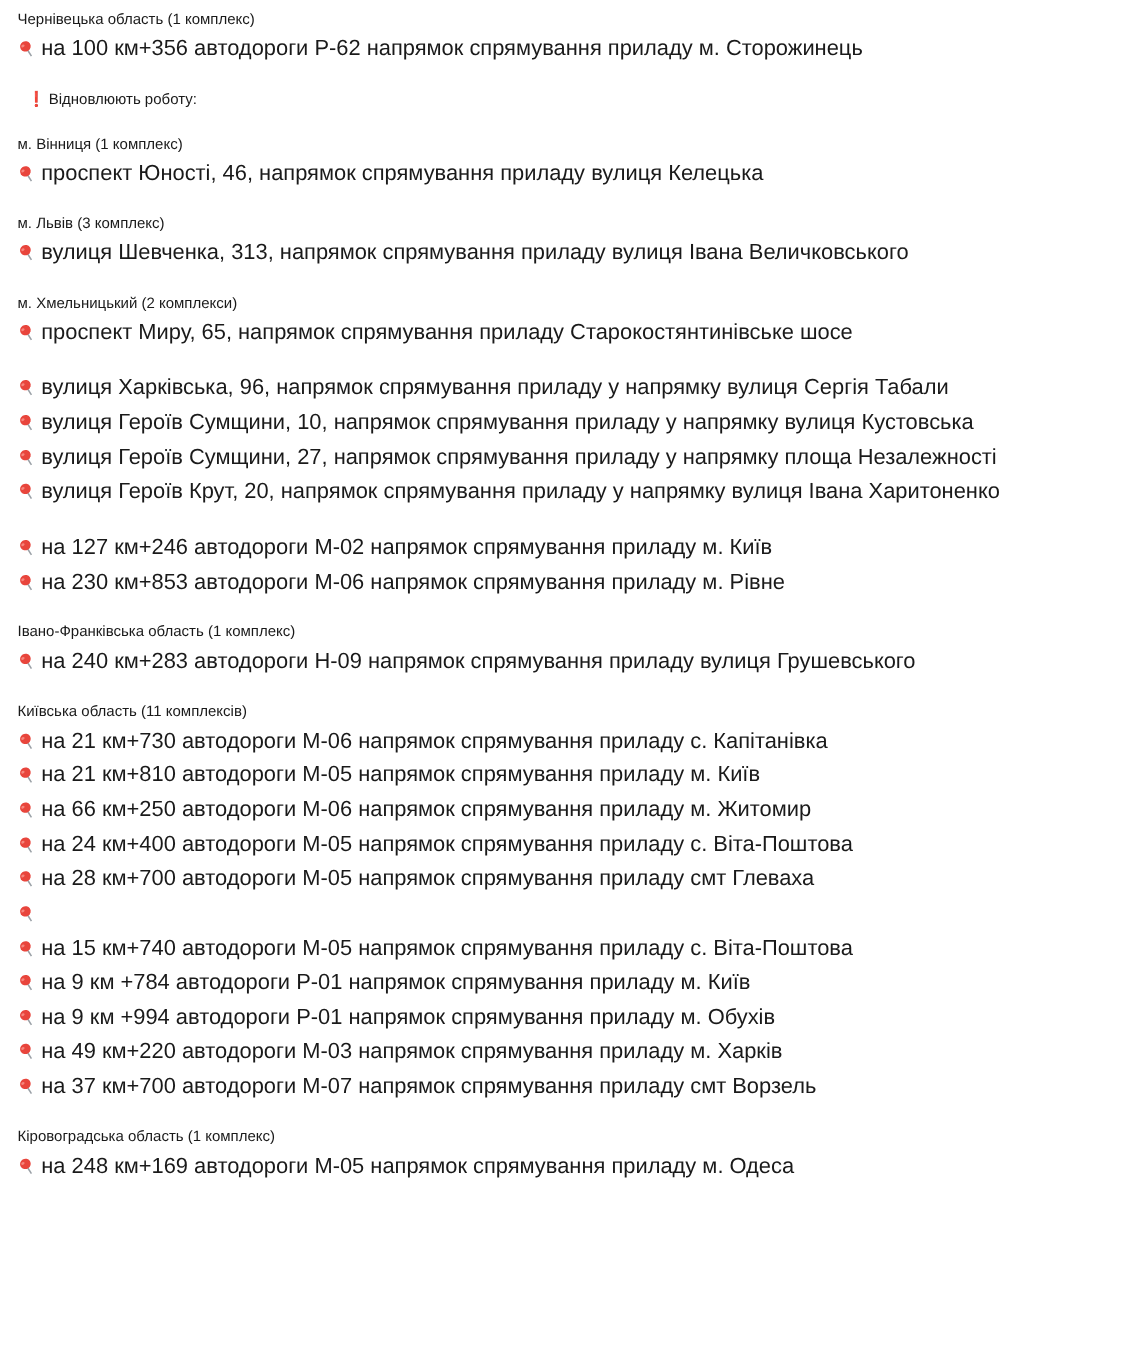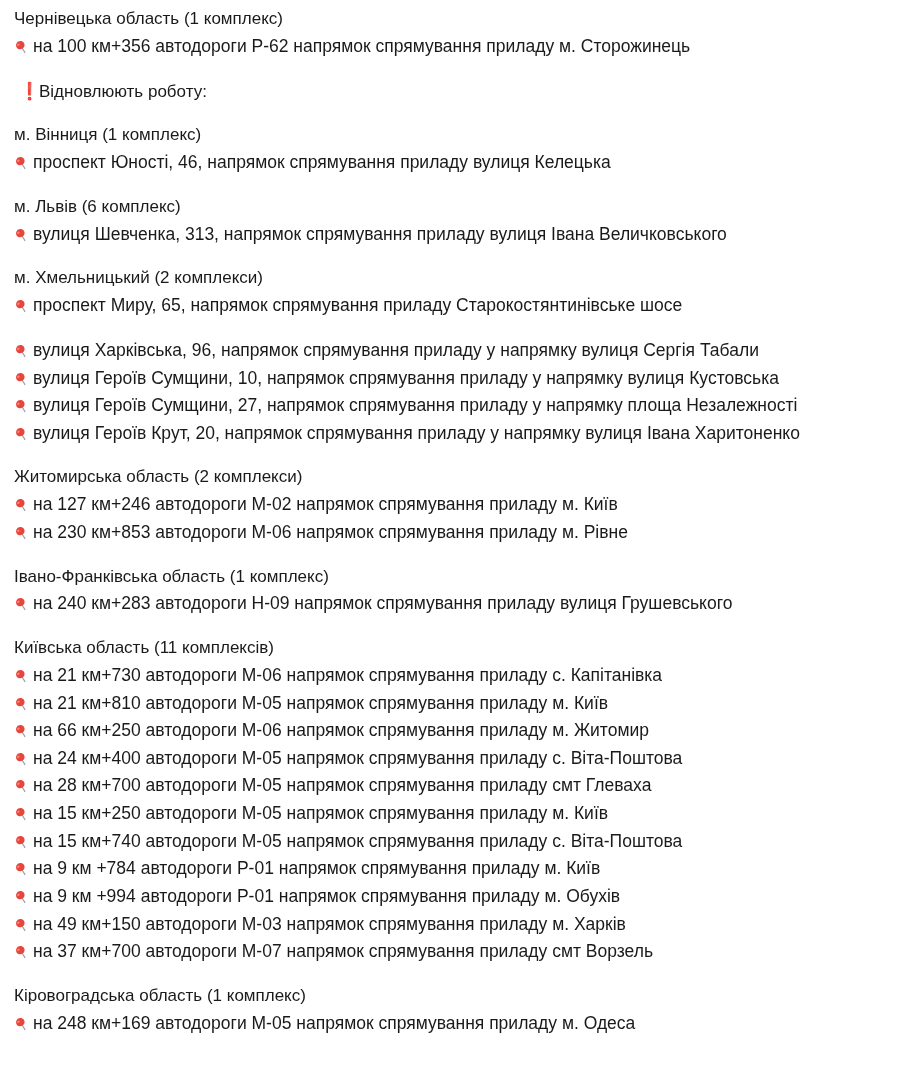--- a/index.html
+++ b/index.html
@@ -49,21 +49,21 @@
     display: inline-block;
     width: 20px;
     text-align: center;
     font-family: "DejaVu Sans", sans-serif;
     color: #e8453c;
     font-weight: bold;
     position: relative;
     top: 0px;
   }
   .sect-title {
-    font-size: 17px;
+    font-size: 12px;
   }
   .notice {
     padding-left: 5px;
   }
 </style>
 </head>
 <body>
 
 <div class="page">
   <div id="content">
@@ -87,21 +87,21 @@
         <div class="line"><span class="pin"><svg width="15" height="16" viewBox="0 0 16 16" xmlns="http://www.w3.org/2000/svg">
               <g transform="rotate(-32 8 8)">
                 <rect x="7.3" y="9.2" width="1.3" height="6.2" fill="#9aa0a6"></rect>
                 <ellipse cx="8" cy="5.6" rx="4.6" ry="4.4" fill="#e8453c"></ellipse>
                 <ellipse cx="6.4" cy="4.2" rx="1.5" ry="1.1" fill="#f6867d"></ellipse>
               </g>
             </svg></span><span>проспект Юності, 46, напрямок спрямування приладу вулиця Келецька</span></div>
       </div>
       <div class="spacer"></div>
       <div class="block">
-        <div class="line group-head sect-title"><span>м. Львів (6 комплекс)</span></div>
+        <div class="line group-head sect-title"><span>м. Львів (3 комплекс)</span></div>
         <div class="line"><span class="pin"><svg width="15" height="16" viewBox="0 0 16 16" xmlns="http://www.w3.org/2000/svg">
               <g transform="rotate(-32 8 8)">
                 <rect x="7.3" y="9.2" width="1.3" height="6.2" fill="#9aa0a6"></rect>
                 <ellipse cx="8" cy="5.6" rx="4.6" ry="4.4" fill="#e8453c"></ellipse>
                 <ellipse cx="6.4" cy="4.2" rx="1.5" ry="1.1" fill="#f6867d"></ellipse>
               </g>
             </svg></span><span>вулиця Шевченка, 313, напрямок спрямування приладу вулиця Івана Величковського</span></div>
       </div>
       <div class="spacer"></div>
       <div class="block">
@@ -140,21 +140,20 @@
         <div class="line"><span class="pin"><svg width="15" height="16" viewBox="0 0 16 16" xmlns="http://www.w3.org/2000/svg">
               <g transform="rotate(-32 8 8)">
                 <rect x="7.3" y="9.2" width="1.3" height="6.2" fill="#9aa0a6"></rect>
                 <ellipse cx="8" cy="5.6" rx="4.6" ry="4.4" fill="#e8453c"></ellipse>
                 <ellipse cx="6.4" cy="4.2" rx="1.5" ry="1.1" fill="#f6867d"></ellipse>
               </g>
             </svg></span><span>вулиця Героїв Крут, 20, напрямок спрямування приладу у напрямку вулиця Івана Харитоненко</span></div>
       </div>
       <div class="spacer"></div>
       <div class="block">
-        <div class="line group-head sect-title"><span>Житомирська область (2 комплекси)</span></div>
         <div class="line"><span class="pin"><svg width="15" height="16" viewBox="0 0 16 16" xmlns="http://www.w3.org/2000/svg">
               <g transform="rotate(-32 8 8)">
                 <rect x="7.3" y="9.2" width="1.3" height="6.2" fill="#9aa0a6"></rect>
                 <ellipse cx="8" cy="5.6" rx="4.6" ry="4.4" fill="#e8453c"></ellipse>
                 <ellipse cx="6.4" cy="4.2" rx="1.5" ry="1.1" fill="#f6867d"></ellipse>
               </g>
             </svg></span><span>на 127 км+246 автодороги М-02 напрямок спрямування приладу м. Київ</span></div>
         <div class="line"><span class="pin"><svg width="15" height="16" viewBox="0 0 16 16" xmlns="http://www.w3.org/2000/svg">
               <g transform="rotate(-32 8 8)">
                 <rect x="7.3" y="9.2" width="1.3" height="6.2" fill="#9aa0a6"></rect>
@@ -211,21 +210,21 @@
                 <ellipse cx="8" cy="5.6" rx="4.6" ry="4.4" fill="#e8453c"></ellipse>
                 <ellipse cx="6.4" cy="4.2" rx="1.5" ry="1.1" fill="#f6867d"></ellipse>
               </g>
             </svg></span><span>на 28 км+700 автодороги М-05 напрямок спрямування приладу смт Глеваха</span></div>
         <div class="line"><span class="pin"><svg width="15" height="16" viewBox="0 0 16 16" xmlns="http://www.w3.org/2000/svg">
               <g transform="rotate(-32 8 8)">
                 <rect x="7.3" y="9.2" width="1.3" height="6.2" fill="#9aa0a6"></rect>
                 <ellipse cx="8" cy="5.6" rx="4.6" ry="4.4" fill="#e8453c"></ellipse>
                 <ellipse cx="6.4" cy="4.2" rx="1.5" ry="1.1" fill="#f6867d"></ellipse>
               </g>
-            </svg></span><span>на 15 км+250 автодороги М-05 напрямок спрямування приладу м. Київ</span></div>
+            </svg></span></div>
         <div class="line"><span class="pin"><svg width="15" height="16" viewBox="0 0 16 16" xmlns="http://www.w3.org/2000/svg">
               <g transform="rotate(-32 8 8)">
                 <rect x="7.3" y="9.2" width="1.3" height="6.2" fill="#9aa0a6"></rect>
                 <ellipse cx="8" cy="5.6" rx="4.6" ry="4.4" fill="#e8453c"></ellipse>
                 <ellipse cx="6.4" cy="4.2" rx="1.5" ry="1.1" fill="#f6867d"></ellipse>
               </g>
             </svg></span><span>на 15 км+740 автодороги М-05 напрямок спрямування приладу с. Віта-Поштова</span></div>
         <div class="line"><span class="pin"><svg width="15" height="16" viewBox="0 0 16 16" xmlns="http://www.w3.org/2000/svg">
               <g transform="rotate(-32 8 8)">
                 <rect x="7.3" y="9.2" width="1.3" height="6.2" fill="#9aa0a6"></rect>
@@ -239,21 +238,21 @@
                 <ellipse cx="8" cy="5.6" rx="4.6" ry="4.4" fill="#e8453c"></ellipse>
                 <ellipse cx="6.4" cy="4.2" rx="1.5" ry="1.1" fill="#f6867d"></ellipse>
               </g>
             </svg></span><span>на 9 км +994 автодороги Р-01 напрямок спрямування приладу м. Обухів</span></div>
         <div class="line"><span class="pin"><svg width="15" height="16" viewBox="0 0 16 16" xmlns="http://www.w3.org/2000/svg">
               <g transform="rotate(-32 8 8)">
                 <rect x="7.3" y="9.2" width="1.3" height="6.2" fill="#9aa0a6"></rect>
                 <ellipse cx="8" cy="5.6" rx="4.6" ry="4.4" fill="#e8453c"></ellipse>
                 <ellipse cx="6.4" cy="4.2" rx="1.5" ry="1.1" fill="#f6867d"></ellipse>
               </g>
-            </svg></span><span>на 49 км+150 автодороги М-03 напрямок спрямування приладу м. Харків</span></div>
+            </svg></span><span>на 49 км+220 автодороги М-03 напрямок спрямування приладу м. Харків</span></div>
         <div class="line"><span class="pin"><svg width="15" height="16" viewBox="0 0 16 16" xmlns="http://www.w3.org/2000/svg">
               <g transform="rotate(-32 8 8)">
                 <rect x="7.3" y="9.2" width="1.3" height="6.2" fill="#9aa0a6"></rect>
                 <ellipse cx="8" cy="5.6" rx="4.6" ry="4.4" fill="#e8453c"></ellipse>
                 <ellipse cx="6.4" cy="4.2" rx="1.5" ry="1.1" fill="#f6867d"></ellipse>
               </g>
             </svg></span><span>на 37 км+700 автодороги М-07 напрямок спрямування приладу смт Ворзель</span></div>
       </div>
       <div class="spacer"></div>
       <div class="block">

